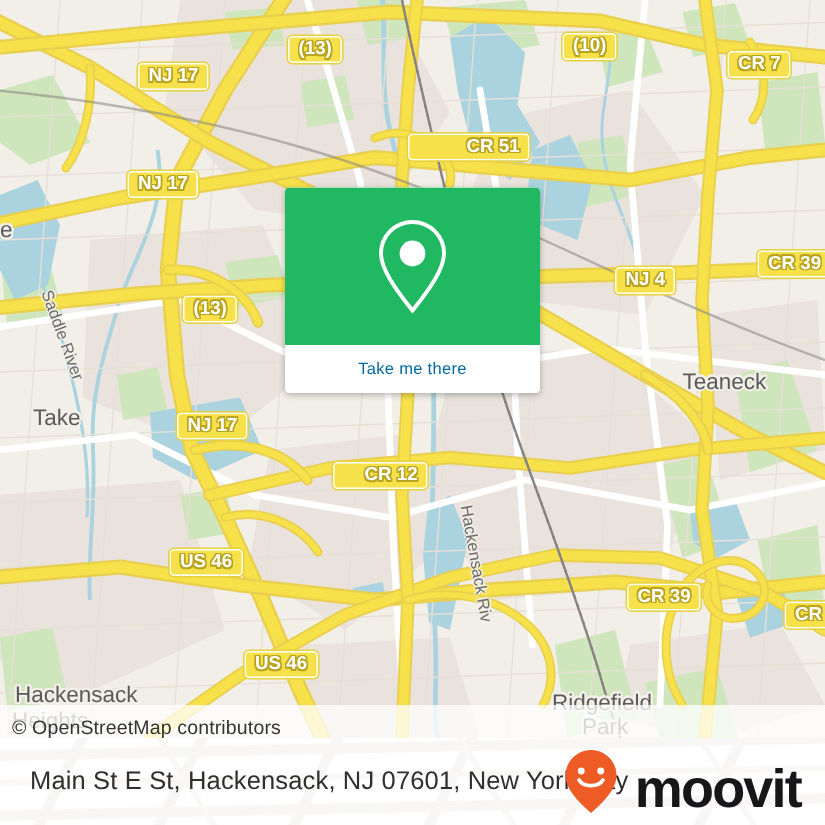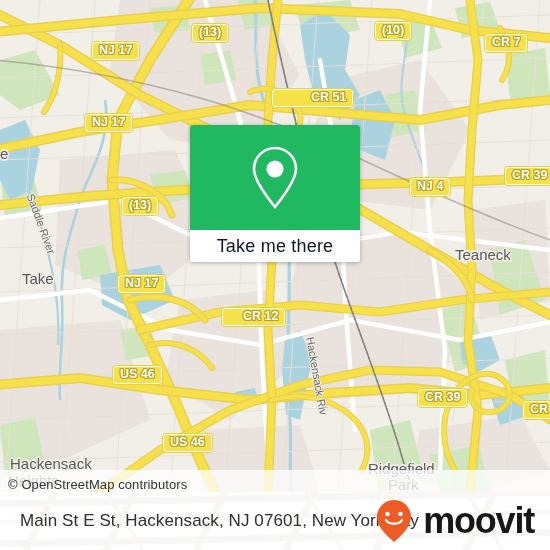--- a/index.html
+++ b/index.html
@@ -72,21 +72,21 @@
     height:105px; width:100%;
     background:#21b862;
     display:flex; align-items:center; justify-content:center;
   }
   .card-bottom {
     height:32px; width:100%;
     background:#ffffff;
     display:flex; align-items:center; justify-content:center;
   }
   .card-cta {
-    font-size:18px; color:#0f172a; letter-spacing:0.2px;
+    font-size:11px; color:#0369a1; letter-spacing:0.2px;
   }
 
   
   .footer {
     position:absolute; left:0; top:492px; width:550px; height:58px;
     background:#ffffff;
     display:flex; align-items:center;
     overflow:hidden;
   }
   .footer-watermark {
@@ -95,21 +95,21 @@
   }
   .footer-addr {
     position:relative;
     margin-left:20px;
     font-size:17px; color:#2f2f2f;
     white-space:nowrap;
     letter-spacing:0.1px;
   }
   .brand {
     position:absolute; right:16px; top:50%; transform:translateY(-50%);
-    display:flex; align-items:center; gap:9px;
+    display:flex; align-items:flex-end; gap:9px;
   }
   .brand-word {
     font-size:36px; font-weight:bold; color:#17171a;
     letter-spacing:-1.2px; line-height:36px;
   }
 </style>
 </head>
 <body>
 
 <div class="app">

